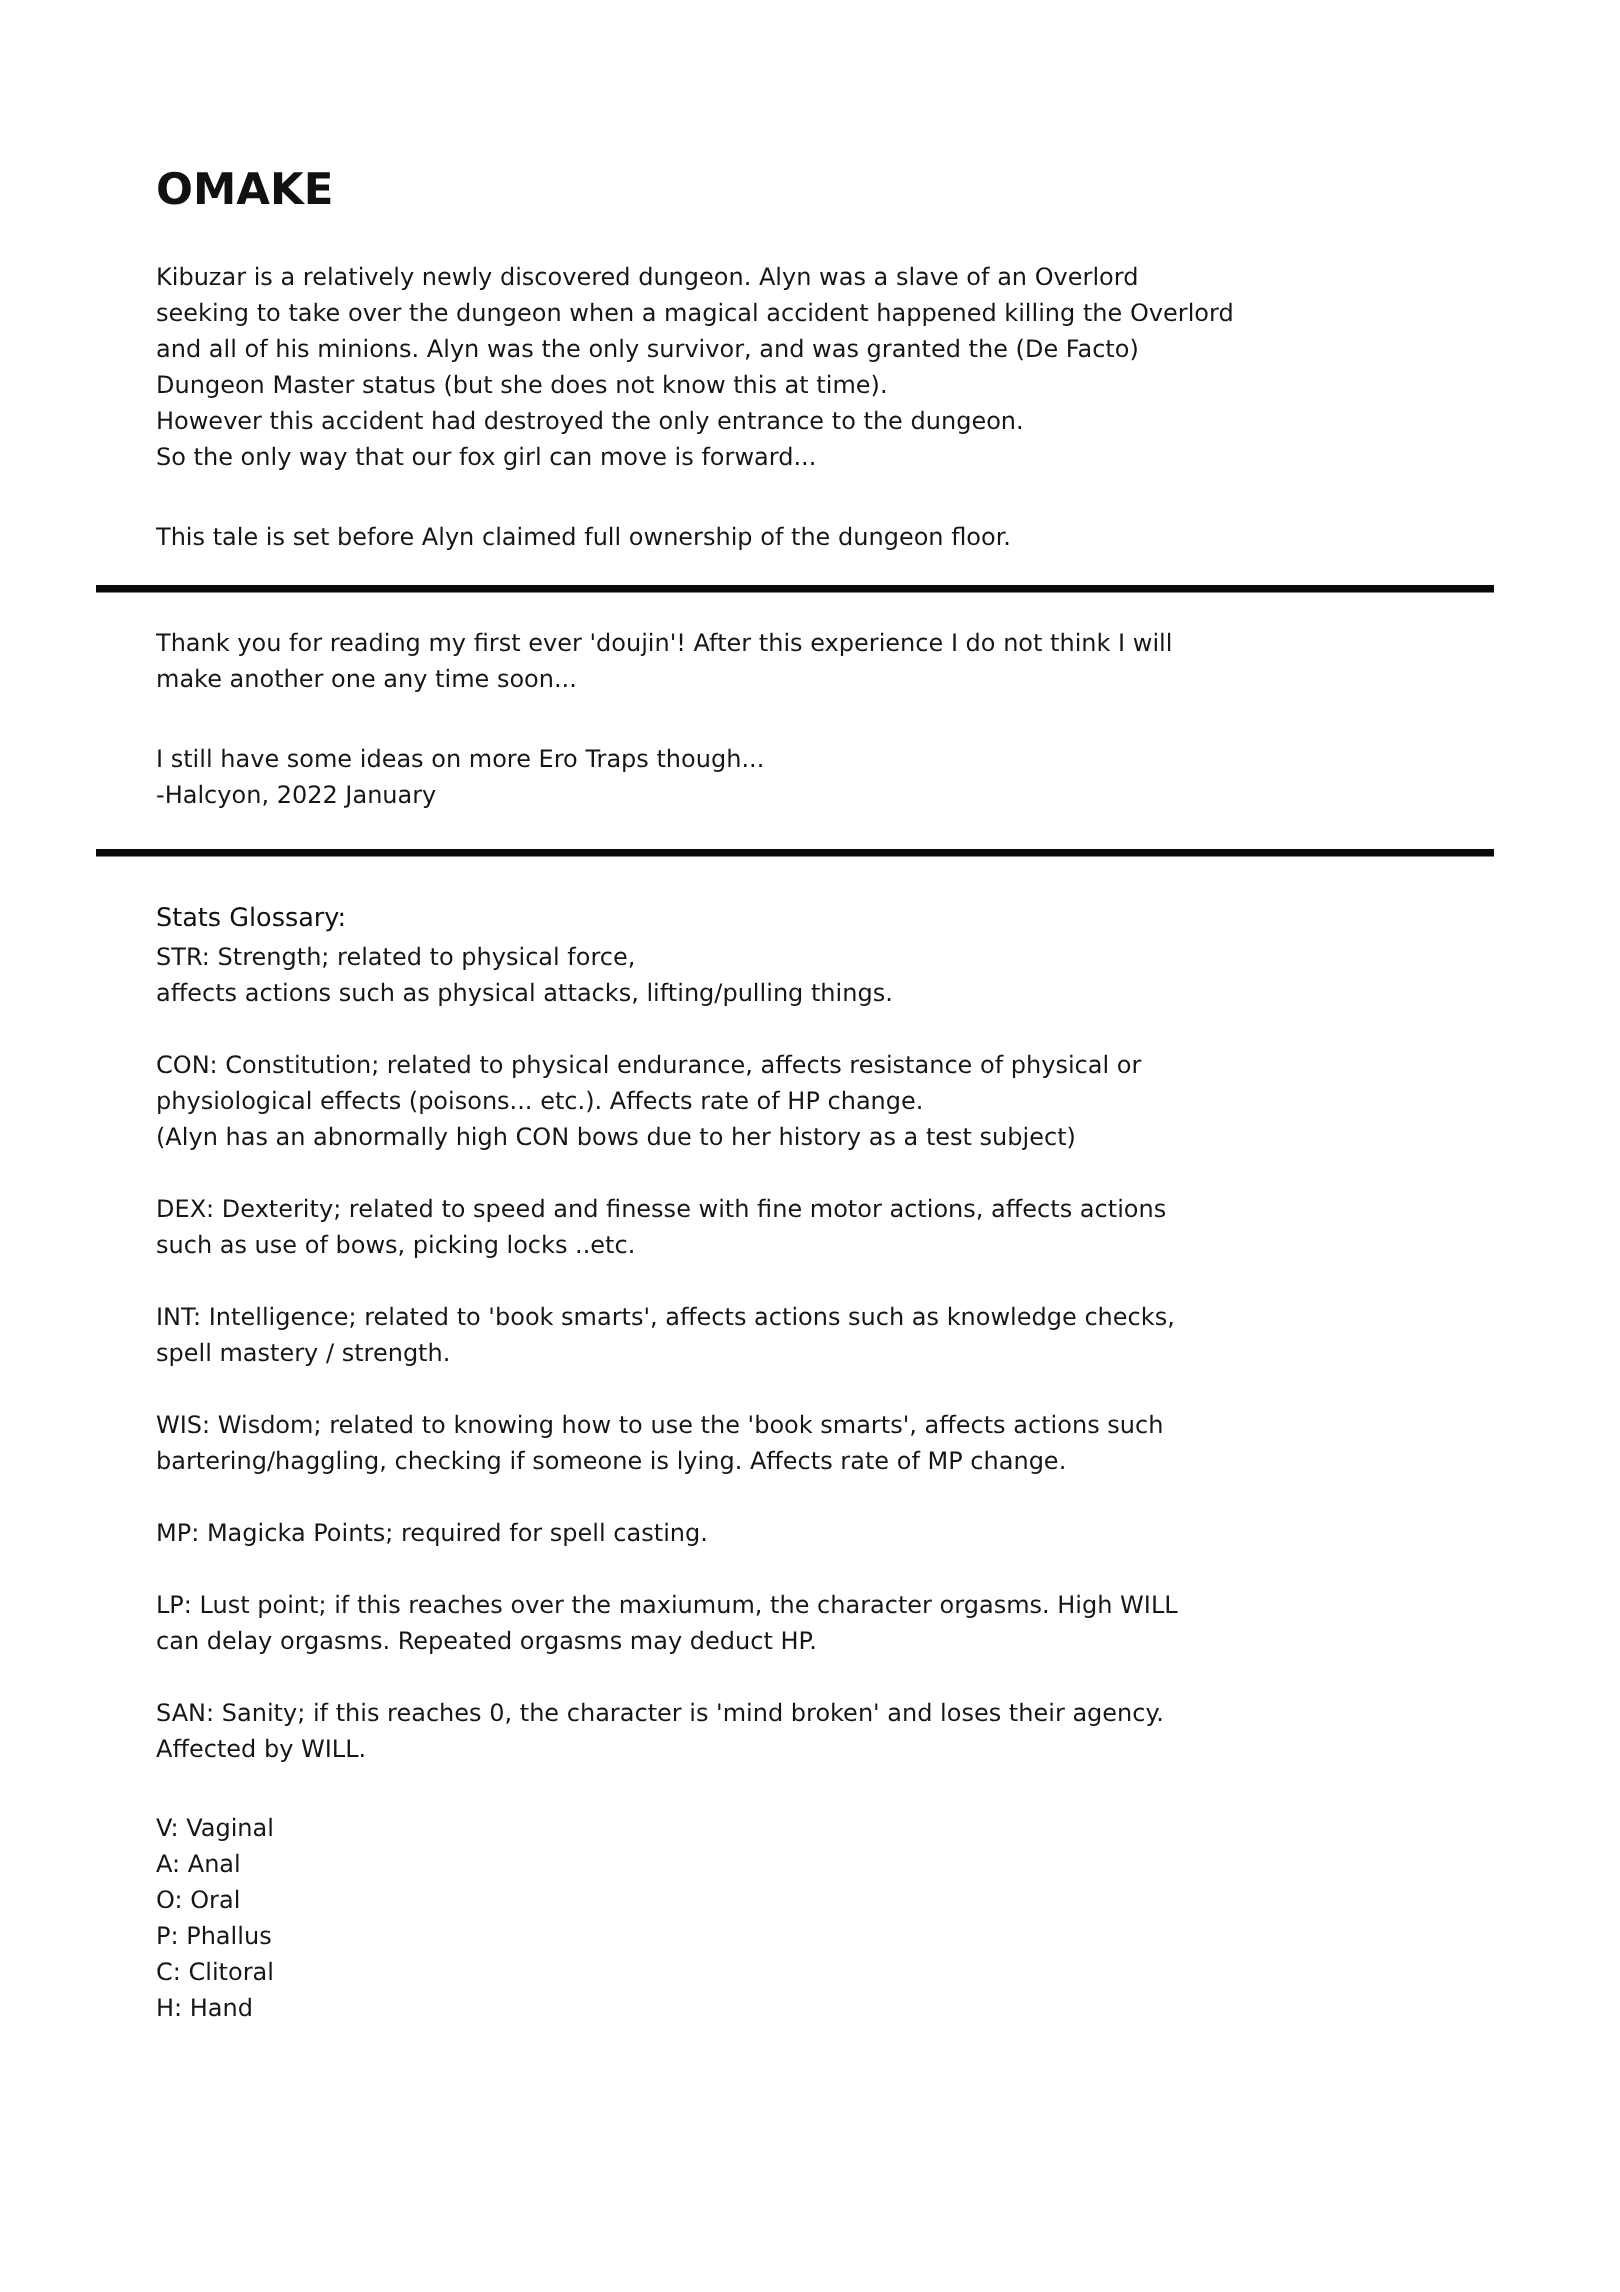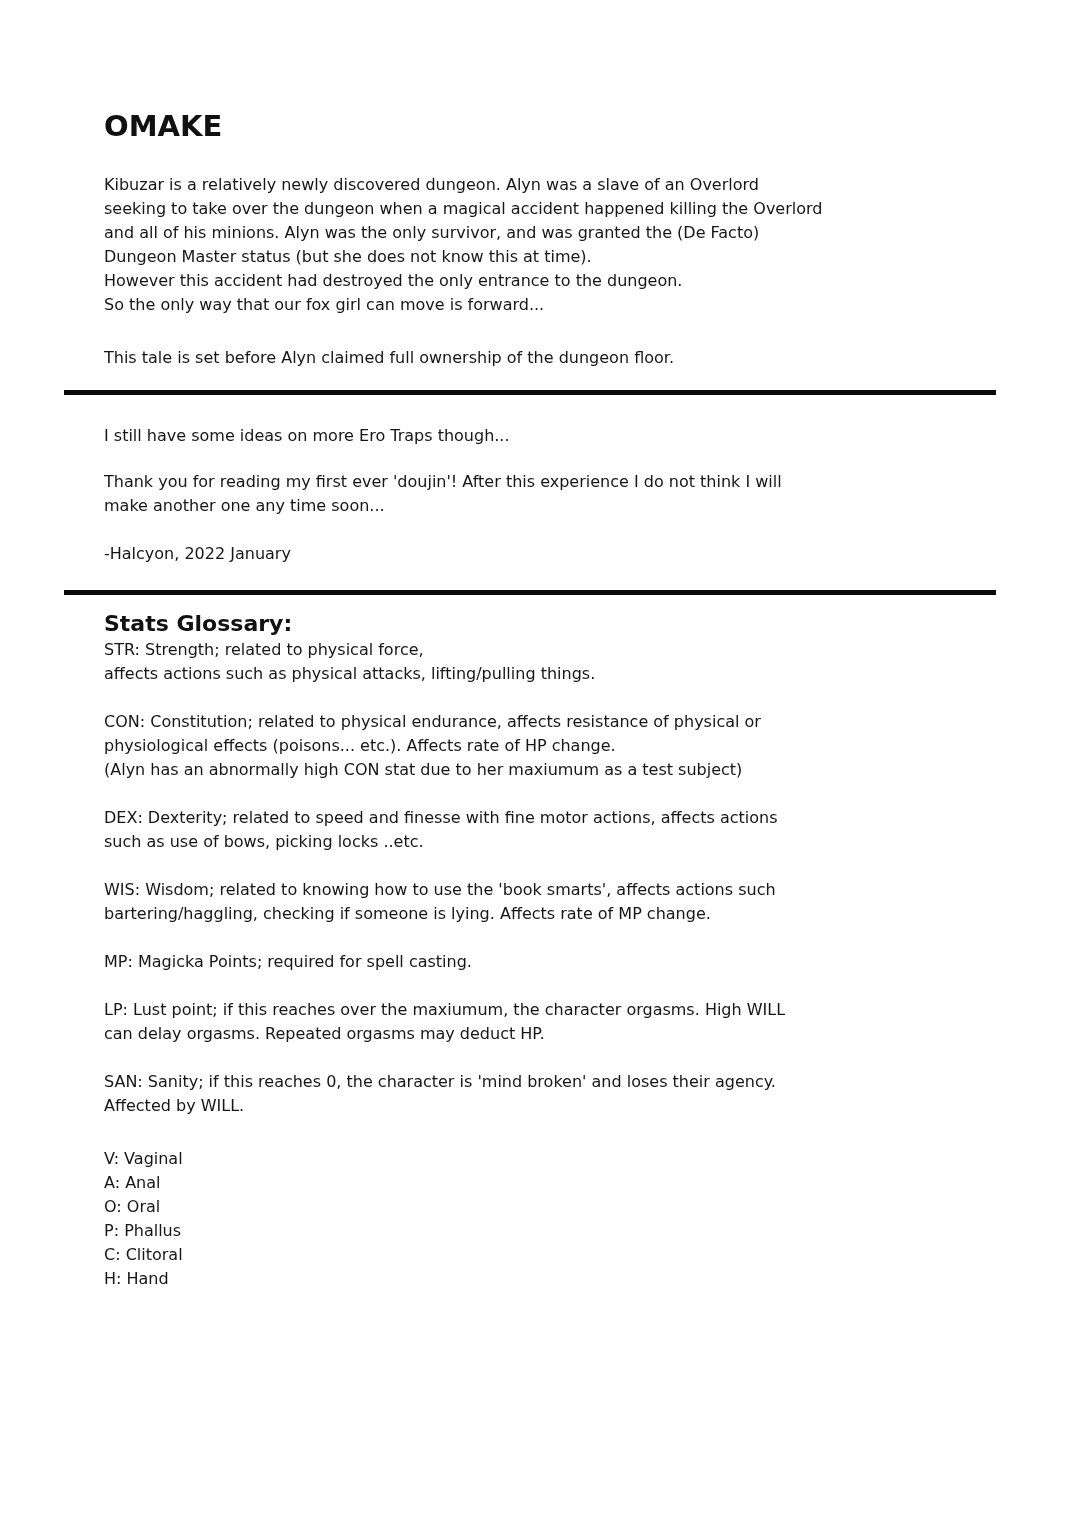--- a/index.html
+++ b/index.html
@@ -35,60 +35,62 @@
   .no-gap { margin-bottom: 0; margin-top: 29px; }
   .rule {
     width: 952px;
     height: 5px;
     background: #0a0a0a;
   }
   .rule-1 { margin-top: 20px; }
   .rule-2 { margin-top: 0; }
   .afterword-start { margin-top: 22px; }
   .glossary-heading {
-    margin: 15px 0 0 40px;
-    font-size: 22px;
+    margin: 27px 0 0 40px;
+    font-size: 17px;
     line-height: 28px;
-    font-weight: bold;
+    font-weight: normal;
     color: #111111;
   }
 </style>
 </head>
 <body>
 
 <div class="page">
 
   <h1 class="title">OMAKE</h1>
 
   <p class="body">Kibuzar is a relatively newly discovered dungeon. Alyn was a slave of an Overlord
 seeking to take over the dungeon when a magical accident happened killing the Overlord
 and all of his minions. Alyn was the only survivor, and was granted the (De Facto)
 Dungeon Master status (but she does not know this at time).
 However this accident had destroyed the only entrance to the dungeon.
 So the only way that our fox girl can move is forward...</p>
   <p class="body no-gap">This tale is set before Alyn claimed full ownership of the dungeon floor.</p>
 
   <div class="rule rule-1"></div>
 
-  <p class="body no-gap">I still have some ideas on more Ero Traps though...</p>
   <p class="body afterword-start">Thank you for reading my first ever 'doujin'! After this experience I do not think I will
 make another one any time soon...</p>
+  <p class="body no-gap">I still have some ideas on more Ero Traps though...</p>
   <p class="body">-Halcyon, 2022 January</p>
 
   <div class="rule rule-2"></div>
 
   <h2 class="glossary-heading">Stats Glossary:</h2>
 
   <p class="body">STR: Strength; related to physical force,
 affects actions such as physical attacks, lifting/pulling things.</p>
   <p class="body">CON: Constitution; related to physical endurance, affects resistance of physical or
 physiological effects (poisons... etc.). Affects rate of HP change.
-(Alyn has an abnormally high CON stat due to her maxiumum as a test subject)</p>
+(Alyn has an abnormally high CON bows due to her history as a test subject)</p>
   <p class="body">DEX: Dexterity; related to speed and finesse with fine motor actions, affects actions
 such as use of bows, picking locks ..etc.</p>
+  <p class="body">INT: Intelligence; related to 'book smarts', affects actions such as knowledge checks,
+spell mastery / strength.</p>
   <p class="body">WIS: Wisdom; related to knowing how to use the 'book smarts', affects actions such
 bartering/haggling, checking if someone is lying. Affects rate of MP change.</p>
   <p class="body">MP: Magicka Points; required for spell casting.</p>
   <p class="body">LP: Lust point; if this reaches over the maxiumum, the character orgasms. High WILL
 can delay orgasms. Repeated orgasms may deduct HP.</p>
   <p class="body">SAN: Sanity; if this reaches 0, the character is 'mind broken' and loses their agency.
 Affected by WILL.</p>
 
   <p class="body no-gap">V: Vaginal
 A: Anal

